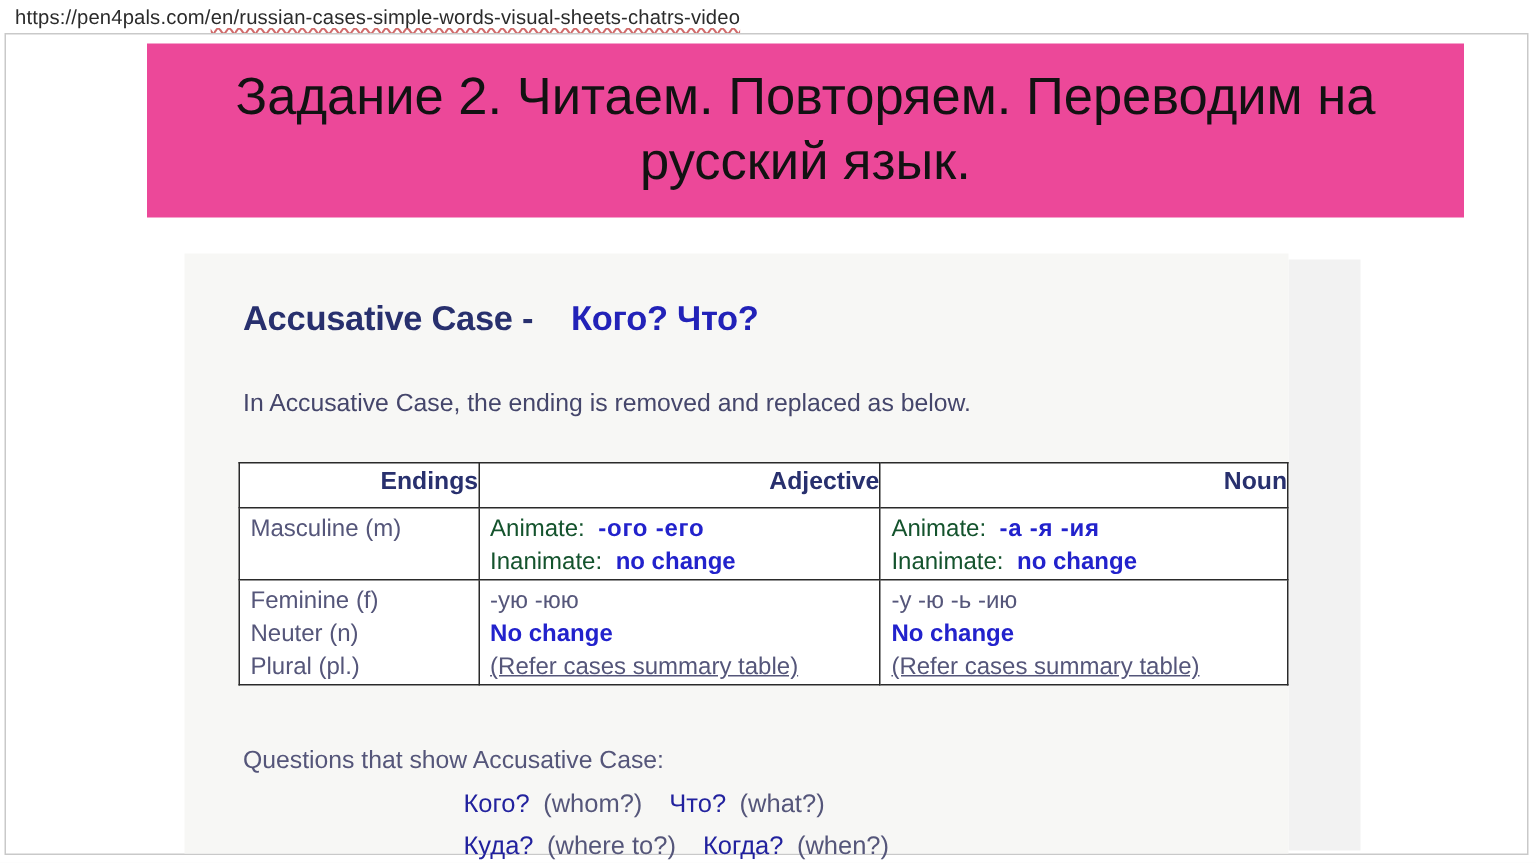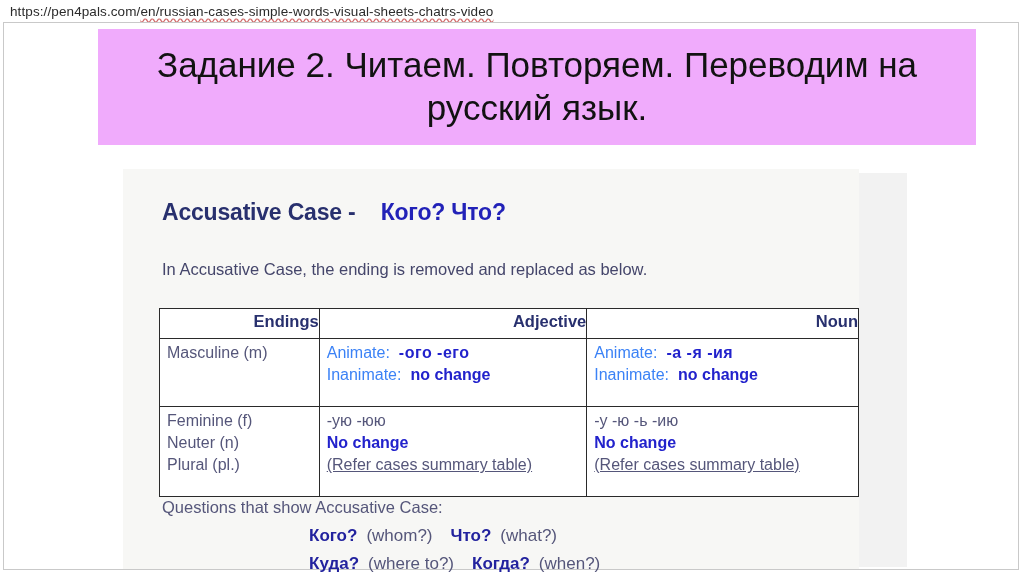--- a/index.html
+++ b/index.html
@@ -45,21 +45,21 @@
     box-sizing: border-box;
   }
 
   
   #title-banner {
     position: absolute;
     left: 94px;
     top: 6px;
     width: 878px;
     height: 116px;
-    background: #f0abfc;
+    background: #ec4899;
     display: flex;
     align-items: center;
     justify-content: flex-end;
     box-sizing: border-box;
     padding: 0 14px;
   }
   #title-banner .title-text {
     font-size: 35px;
     line-height: 1.22;
     color: #121212;
@@ -133,33 +133,33 @@
   }
   #endings-table th {
     text-align: right;
     font-size: 16.5px;
     font-weight: bold;
     color: #28306e;
     padding: 3px 0 4px 0;
     height: 22px;
   }
   #endings-table td {
-    padding: 3px 7px 20px 7px;
+    padding: 3px 7px 0 7px;
   }
   .col-endings { width: 154px; }
   .col-adj     { width: 258px; }
   .col-noun    { width: 262px; }
 
   .cell-line {
     font-size: 16px;
     color: #55567a;
     line-height: 1.38;
     white-space: nowrap;
   }
-  .cell-line .lbl { color: #3b82f6; }
+  .cell-line .lbl { color: #14532d; }
   .cell-line .val {
     color: #2222cc;
     font-weight: bold;
   }
   .cell-line .val-sp { letter-spacing: 0.5px; }
   .cell-line.refer { color: #55567a; font-weight: normal; text-decoration: underline; }
   .cell-line.nochange { color: #2222cc; font-weight: bold; }
   .cat-cell .cell-line { color: #55567a; }
 
   
@@ -175,21 +175,21 @@
     position: absolute;
     left: 176px;
     font-size: 17px;
     color: #55567a;
     white-space: nowrap;
   }
   .q-row.r1 { top: 349px; }
   .q-row.r2 { top: 377px; }
   .q-row .qw {
     color: #22229e;
-    font-weight: bold;
+    font-weight: normal;
     margin-top: 30px;
   }
   .q-row .tr { color: #55567a; }
   .q-gap { display: inline-block; width: 9px; }
 </style>
 </head>
 <body>
 
 <div id="url-bar"><span class="u-plain">https://pen4pals.com/</span><span class="u-squiggle">en/russian-cases-simple-words-visual-sheets-chatrs-video</span></div>
 

